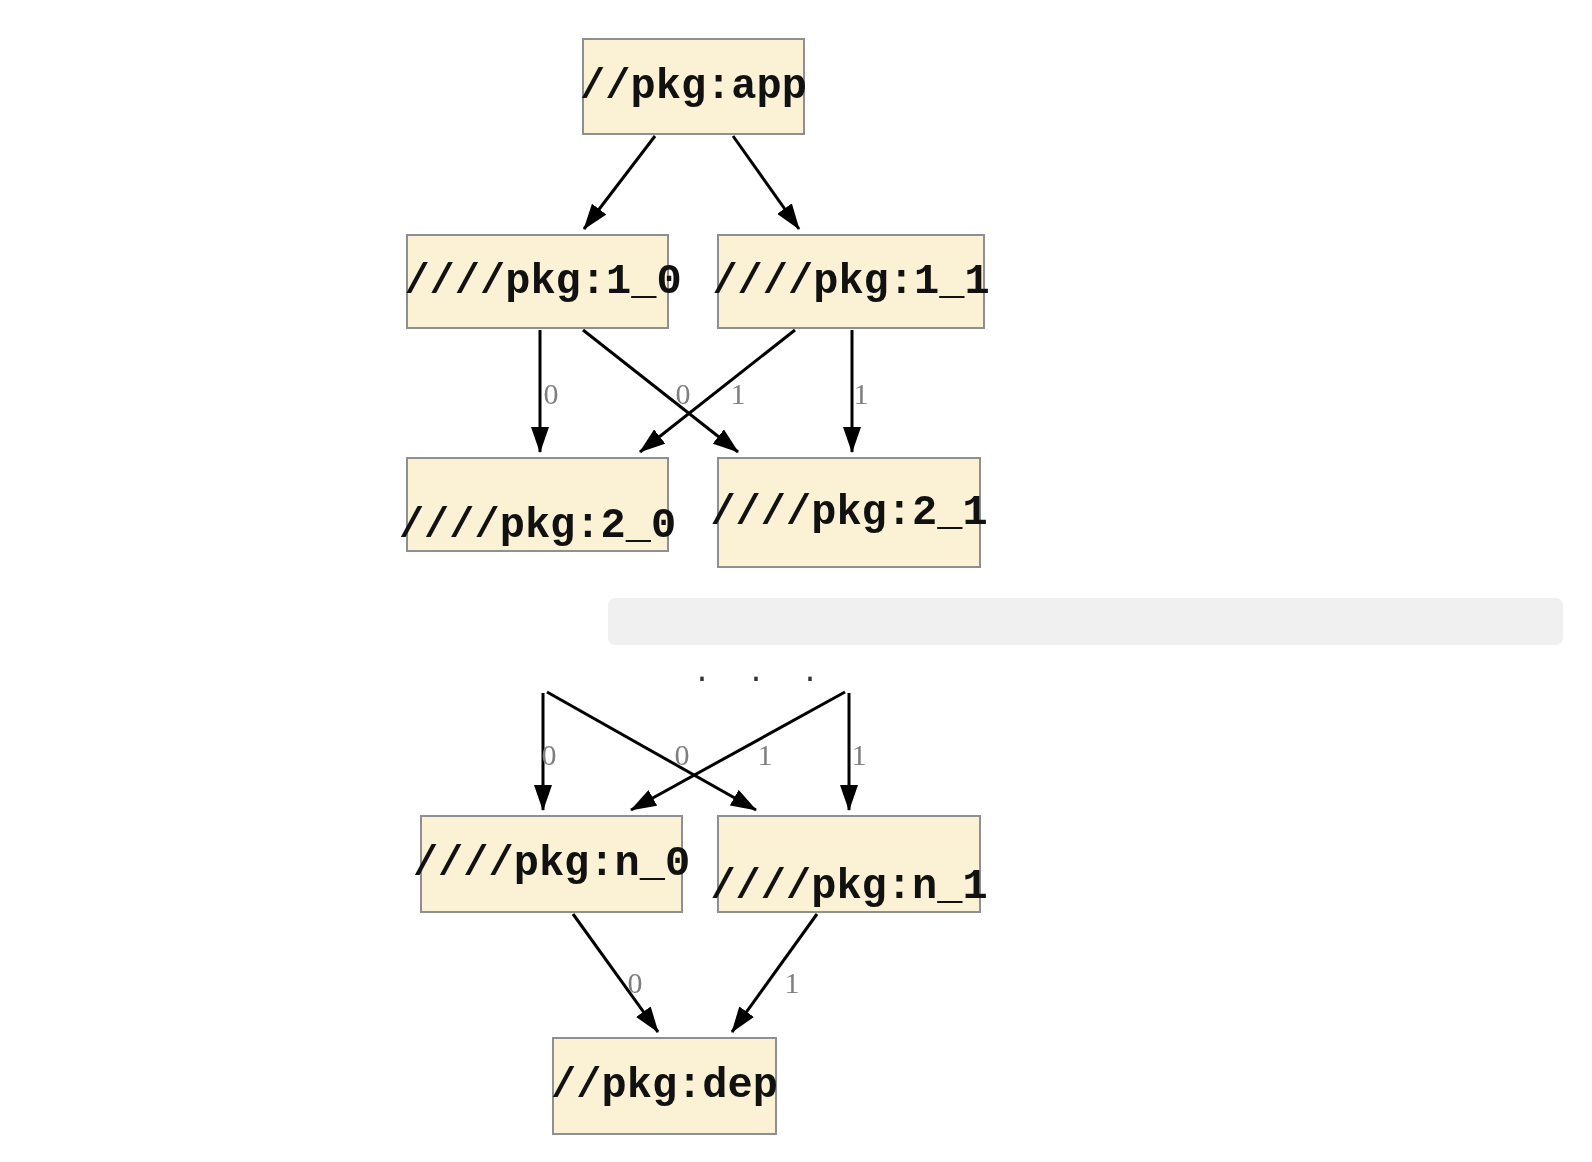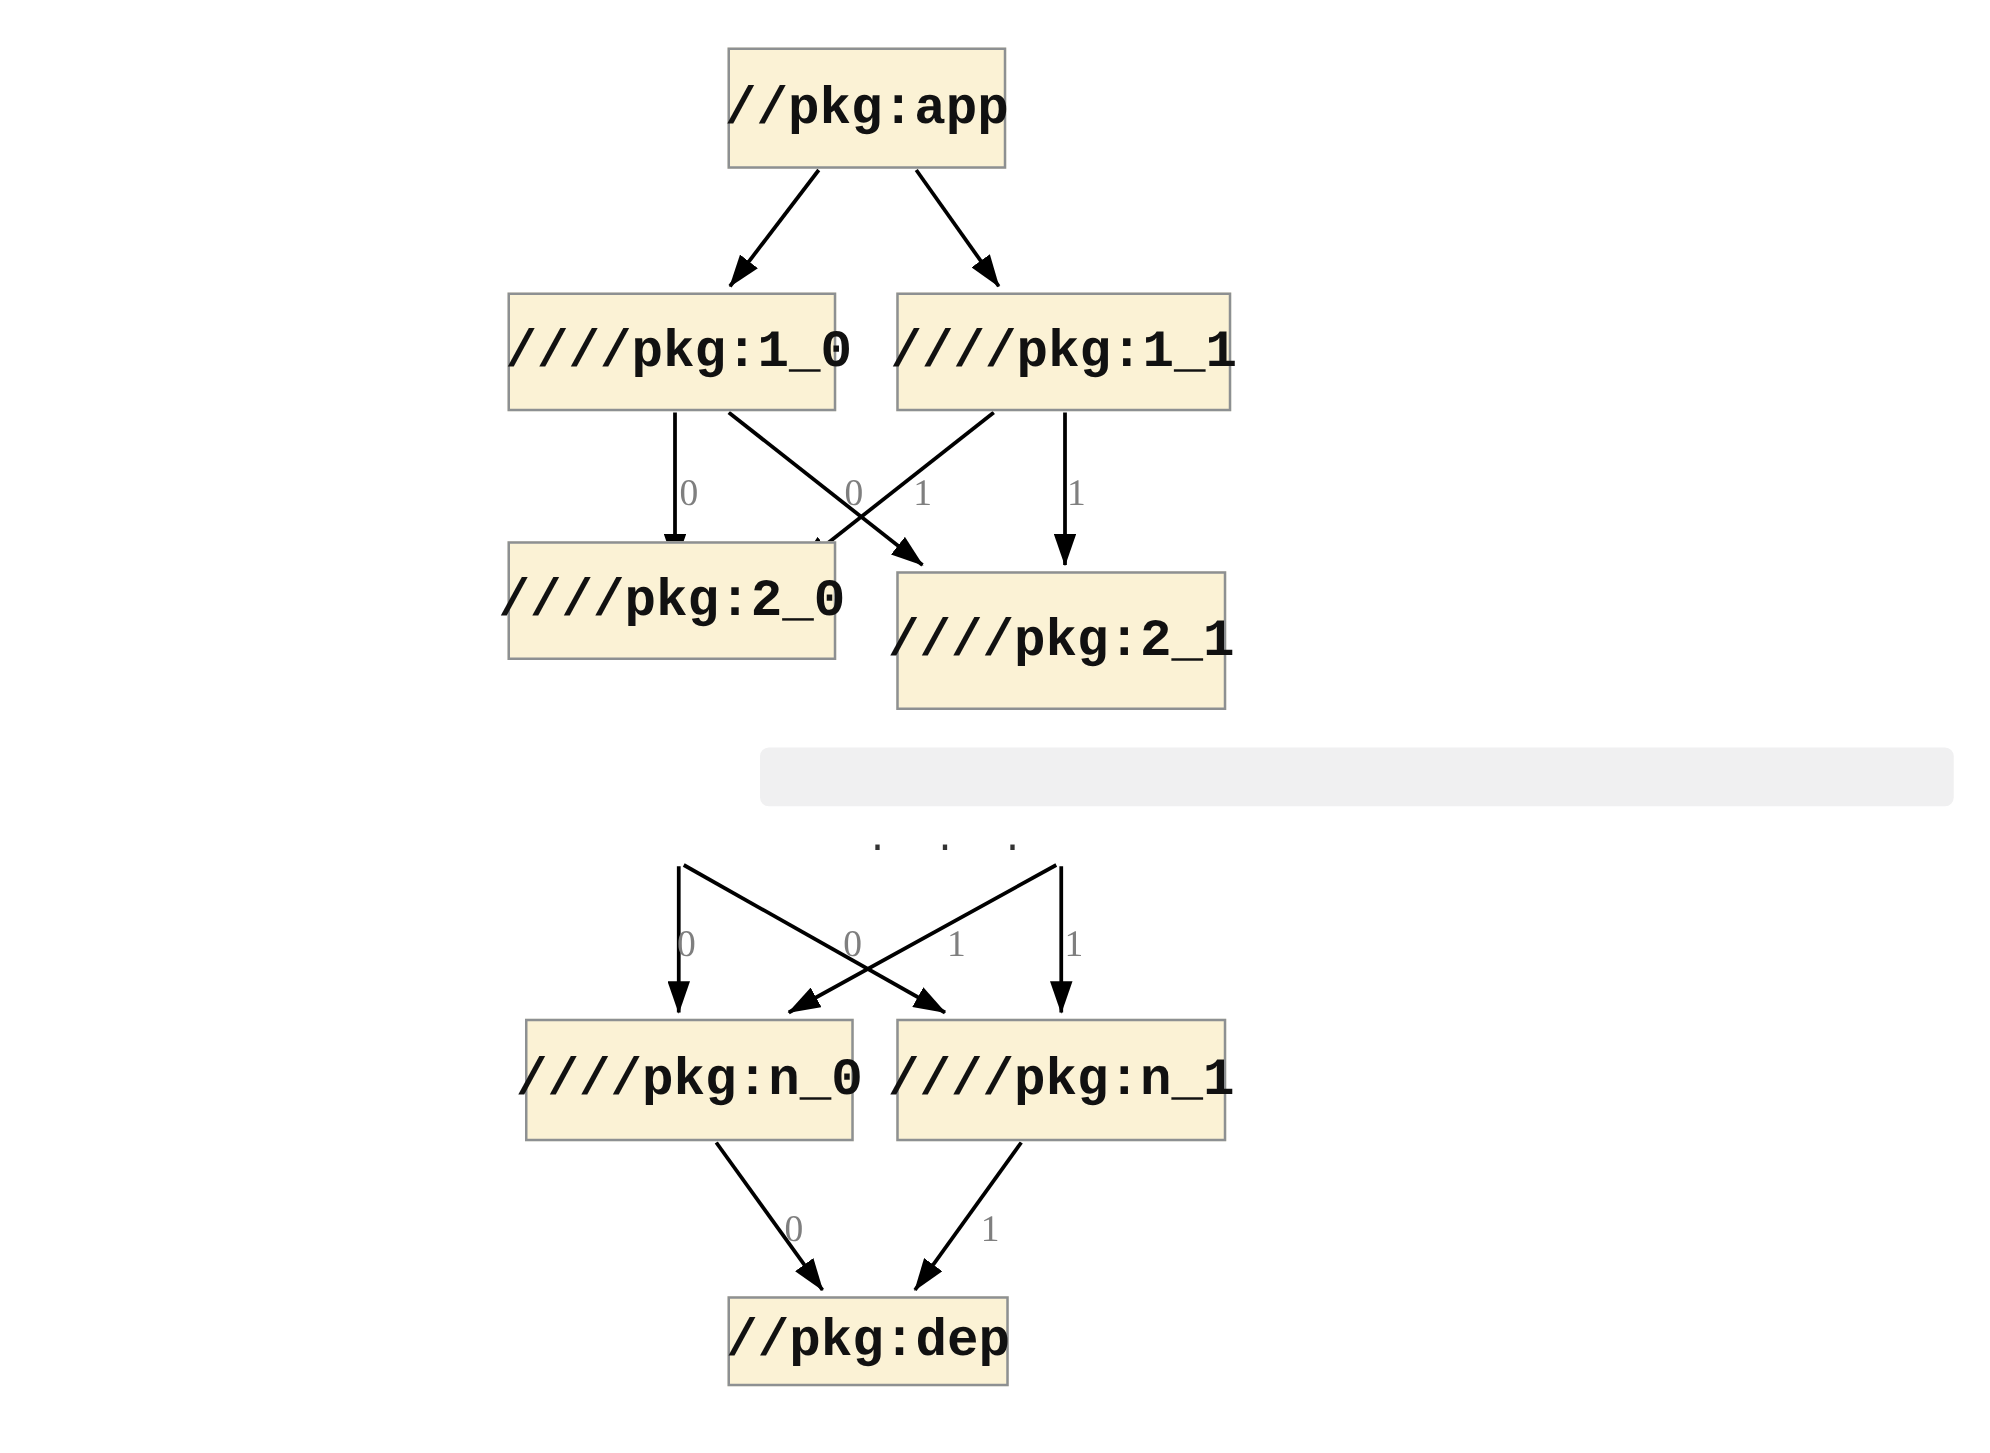--- a/index.html
+++ b/index.html
@@ -52,25 +52,25 @@
     font-family: "Liberation Mono", "DejaVu Sans Mono", monospace;
     font-size: 30px;
     line-height: 50px;
     color: #333333;
     white-space: pre;
   }
   
   .node-app  { left: 582px; top: 38px;   width: 223px; height: 97px; }
   .node-1-0  { left: 406px; top: 234px;  width: 263px; height: 95px; padding-left: 11px; }
   .node-1-1  { left: 717px; top: 234px;  width: 268px; height: 95px; }
-  .node-2-0  { left: 406px; top: 433px;  width: 263px; height: 95px; }
+  .node-2-0  { left: 406px; top: 457px;  width: 263px; height: 95px; align-items: flex-end; }
   .node-2-1  { left: 717px; top: 457px;  width: 264px; height: 111px; text-align: right; }
   .node-n-0  { left: 420px; top: 815px;  width: 263px; height: 98px; }
-  .node-n-1  { left: 717px; top: 815px;  width: 264px; height: 98px; }
-  .node-dep  { left: 582px; top: 1037px; width: 225px; height: 72px; }
+  .node-n-1  { left: 717px; top: 815px;  width: 264px; height: 98px; align-items: flex-end; }
+  .node-dep  { left: 552px; top: 1037px; width: 225px; height: 98px; }
 </style>
 </head>
 <body>
 
 <div class="canvas">
 
   <svg class="edges" viewBox="0 0 1592 1162" xmlns="http://www.w3.org/2000/svg">
     <defs>
       <marker id="arrow" viewBox="0 0 13 9" refX="12.5" refY="4.5" markerWidth="26" markerHeight="18" orient="auto" markerUnits="userSpaceOnUse">
         <path d="M0,0 L13,4.5 L0,9 z" fill="#000000"></path>

